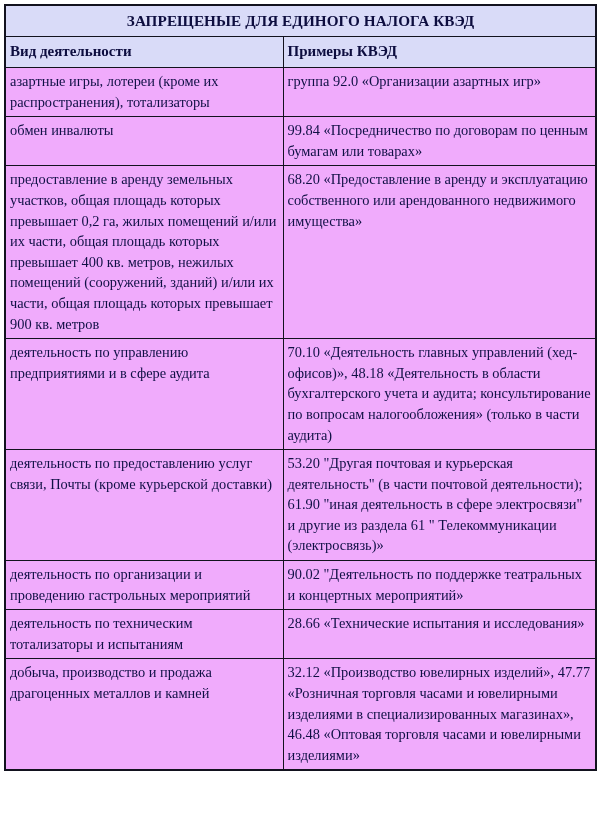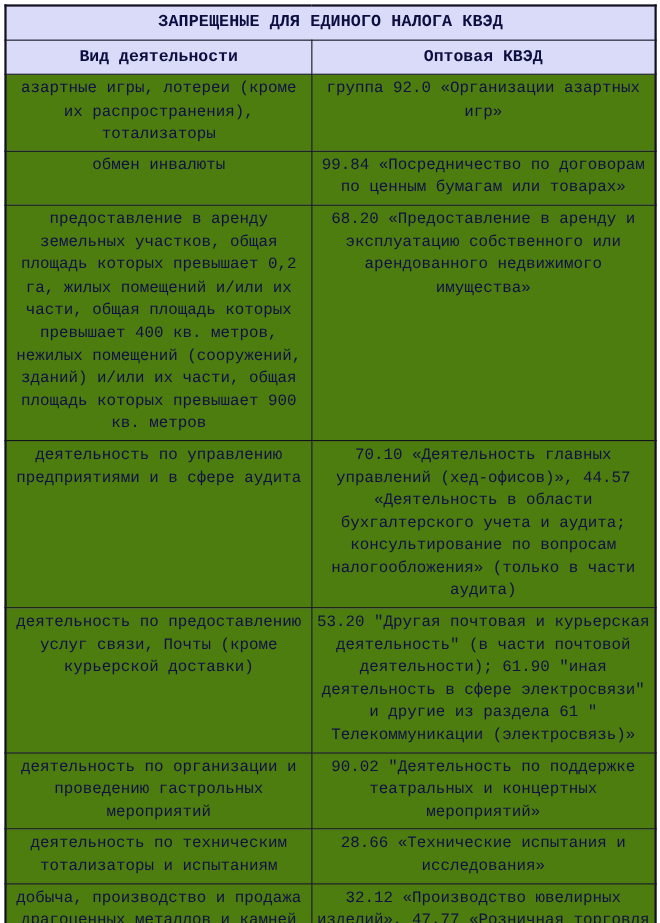--- a/index.html
+++ b/index.html
@@ -13,43 +13,42 @@
     font-family: "Liberation Serif", "DejaVu Serif", serif;
     overflow: hidden;
   }
   .page {
     position: relative;
     width: 600px;
     height: 751px;
     background: #ffffff;
     box-sizing: border-box;
     padding: 4px 5px 4px 4px;
-    font-family: Liberation Mono, monospace;
   }
   table.kved {
     width: 591px;
     border-collapse: collapse;
     table-layout: fixed;
     background: #e2e3fb;
     border: 2px solid #12121e;
   }
   table.kved col.c1 { width: 278px; }
   table.kved col.c2 { width: 313px; }
 
   table.kved td,
   table.kved th {
     border: 1px solid #12121e;
     vertical-align: top;
     padding: 3px 4px 4px 4px;
     color: #101045;
     font-size: 14.4px;
     line-height: 20.6px;
-    background: #4d7c0f;
+    background: #f0abfc;
     font-weight: normal;
-    text-align: center;
+    text-align: left;
   }
 
   
   .title-cell {
     text-align: center !important;
     font-weight: bold !important;
     font-size: 15.2px !important;
     line-height: 21px !important;
     background: #d9dbf8 !important;
     letter-spacing: 0.1px;
@@ -81,38 +80,38 @@
     <colgroup>
       <col class="c1">
       <col class="c2">
     </colgroup>
     <tbody>
       <tr>
         <td class="title-cell" colspan="2">ЗАПРЕЩЕНЫЕ ДЛЯ ЕДИНОГО НАЛОГА КВЭД</td>
       </tr>
       <tr>
         <th class="col-head">Вид деятельности</th>
-        <th class="col-head">Оптовая КВЭД</th>
+        <th class="col-head">Примеры КВЭД</th>
       </tr>
 
       <tr>
         <td class="body-cell tint-a">азартные игры, лотереи (кроме их распространения), тотализаторы</td>
         <td class="body-cell tint-a">группа 92.0 «Организации азартных игр»</td>
       </tr>
       <tr>
         <td class="body-cell tint-b">обмен инвалюты</td>
         <td class="body-cell tint-b">99.84 «Посредничество по договорам по ценным бумагам или товарах»</td>
       </tr>
       <tr>
         <td class="body-cell tint-a">предоставление в аренду земельных участков, общая площадь которых превышает 0,2 га, жилых помещений и/или их части, общая площадь которых превышает 400 кв. метров, нежилых помещений (сооружений, зданий) и/или их части, общая площадь которых превышает 900 кв. метров</td>
         <td class="body-cell tint-a">68.20 «Предоставление в аренду и эксплуатацию собственного или арендованного недвижимого имущества»</td>
       </tr>
       <tr>
         <td class="body-cell tint-b">деятельность по управлению предприятиями и в сфере аудита</td>
-        <td class="body-cell tint-b">70.10 «Деятельность главных управлений (хед-офисов)», 44.57 «Деятельность в области бухгалтерского учета и аудита; консультирование по вопросам налогообложения» (только в части аудита)</td>
+        <td class="body-cell tint-b">70.10 «Деятельность главных управлений (хед-офисов)», 48.18 «Деятельность в области бухгалтерского учета и аудита; консультирование по вопросам налогообложения» (только в части аудита)</td>
       </tr>
       <tr>
         <td class="body-cell tint-a">деятельность по предоставлению услуг связи, Почты (кроме курьерской доставки)</td>
         <td class="body-cell tint-a">53.20 "Другая почтовая и курьерская деятельность" (в части почтовой деятельности); 61.90 "иная деятельность в сфере электросвязи" и другие из раздела 61 " Телекоммуникации (электросвязь)»</td>
       </tr>
       <tr>
         <td class="body-cell tint-b">деятельность по организации и проведению гастрольных мероприятий</td>
         <td class="body-cell tint-b">90.02 "Деятельность по поддержке театральных и концертных мероприятий»</td>
       </tr>
       <tr>

